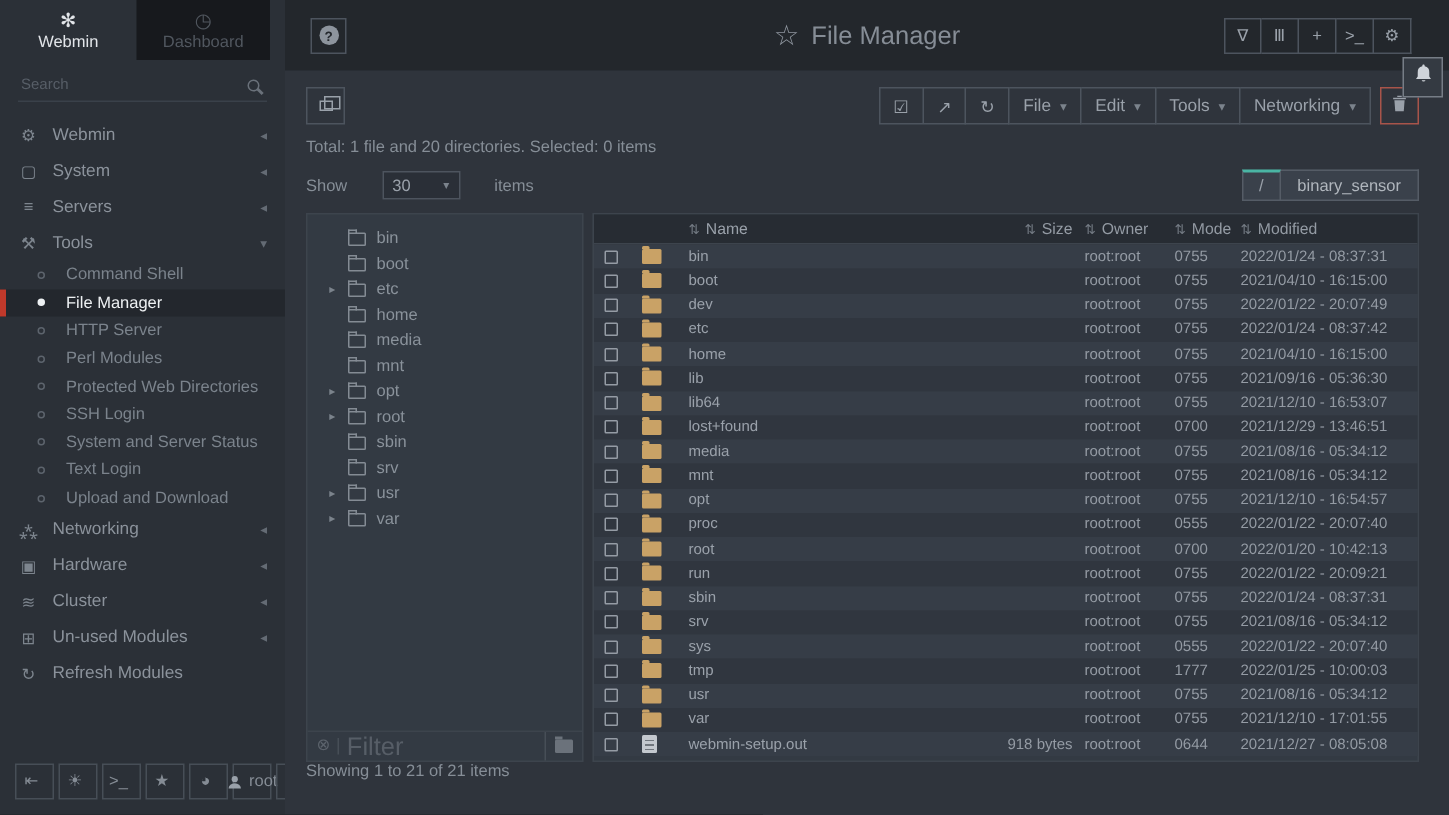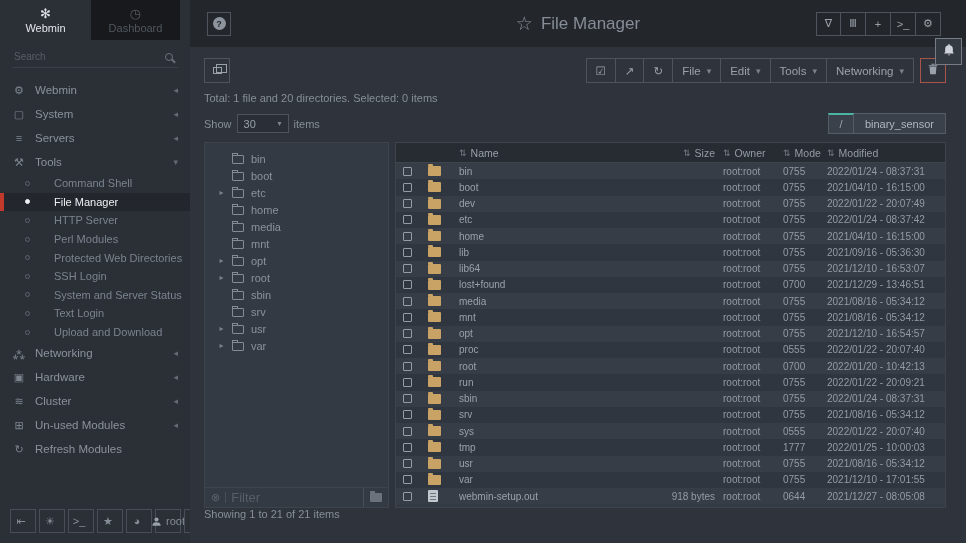--- a/index.html
+++ b/index.html
@@ -21,21 +21,21 @@
   .tab.dash{background:var(--dash);color:#51575f;width:89px}
   .search{flex:none;margin:6px 12px 4px;display:flex;align-items:center;border-bottom:1px solid #3a414a;padding:5px 2px}
   .search input{flex:1;background:transparent;border:none;outline:none;color:#c6cbd1;font-size:10px}
   .search input::placeholder{color:#575e67}
   .mag{width:8px;height:8px;border:1.5px solid #6a717a;border-radius:50%;position:relative;display:inline-block;margin-right:3px}
   .mag::after{content:"";position:absolute;width:5px;height:1.5px;background:#6a717a;transform:rotate(45deg);right:-4px;bottom:-2px}
   .menu{flex:1;padding-top:6px;overflow:hidden}
   .m-item{height:24px;display:flex;align-items:center;padding:0 12px;gap:9px;color:#8b929b;font-size:11.5px;cursor:pointer}
   .mi-icon{width:14px;text-align:center;font-size:11px;color:#7d858e}
   .mi-chev{margin-left:auto;font-size:9px;color:#646b74}
-  .s-item{height:18.6px;display:flex;align-items:center;padding-left:25px;gap:24px;color:#7b838c;font-size:11px;cursor:pointer;position:relative}
+  .s-item{height:18.6px;display:flex;align-items:center;padding-left:25px;gap:14px;color:#7b838c;font-size:11px;cursor:pointer;position:relative}
   .s-item .dot{width:5px;height:5px;border:1px solid #5d646d;border-radius:50%;flex:none}
   .s-item.active{background:#23272d;color:#eef1f3}
   .s-item.active::before{content:"";position:absolute;left:0;top:0;bottom:0;width:4px;background:var(--red)}
   .s-item.active .dot{background:#eef1f3;border-color:#eef1f3}
   .side-footer{flex:none;display:flex;gap:3px;padding:0 10px 10px;align-items:flex-end}
   .fbtn{height:24px;min-width:26px;background:transparent;border:1px solid #474e57;color:#858c95;font-size:11px;display:flex;align-items:center;justify-content:center;gap:4px;padding:0 5px;cursor:pointer}
   .fbtn .fb-icon{font-size:11px;line-height:11px;display:flex;align-items:center}
   .fbtn.accent .fb-icon{color:#e03131}
 
   
@@ -55,38 +55,38 @@
   .sq-btn{width:26px;height:25px;border:1px solid var(--btnb);background:transparent;display:flex;align-items:center;justify-content:center;cursor:pointer;color:#9aa1aa}
   .copy-i{width:9px;height:7px;border:1px solid #9aa1aa;position:relative;display:inline-block}
   .copy-i::before{content:"";position:absolute;left:2px;top:-4px;width:9px;height:7px;border:1px solid #9aa1aa}
   .tb-right{margin-left:auto;display:flex;align-items:center}
   .grp{display:flex}
   .gbtn{height:25px;border:1px solid var(--btnb);border-left:none;background:transparent;color:#9aa1aa;font-size:11.5px;display:flex;align-items:center;justify-content:center;padding:0 9px;gap:6px;cursor:pointer}
   .grp .gbtn:first-child{border-left:1px solid var(--btnb)}
   .gbtn .caret{font-size:9px;color:#7b838c}
   .trash-btn{width:26px;height:25px;margin-left:6px;border:1px solid #a8544a;background:transparent;display:flex;align-items:center;justify-content:center;cursor:pointer}
   .total-line{margin-top:9px;font-size:11px;color:#868e97}
-  .show-row{margin-top:9px;display:flex;align-items:center;gap:5px;font-size:11px;color:#868e97}
+  .show-row{margin-top:9px;display:flex;align-items:center;gap:23px;font-size:11px;color:#868e97}
   .show-select{width:52px;height:19px;border:1px solid var(--btnb);background:#2a2f37;color:#9aa1aa;display:flex;align-items:center;padding:0 6px;cursor:pointer}
   .show-select .caret{margin-left:auto;font-size:8px;color:#7b838c}
   .crumbs{margin-left:auto;display:flex}
   .crumb-root{min-width:26px;height:21px;background:#3a414b;border:1px solid #555c66;border-top:2px solid var(--teal);color:#9aa1aa;font-size:11px;display:flex;align-items:center;justify-content:center;cursor:pointer}
   .crumb-cur{height:21px;background:#3a414b;border:1px solid #555c66;border-left:none;color:#b0b6bd;font-size:11px;display:flex;align-items:center;padding:0 11px;cursor:pointer}
 
   .panels{margin-top:8px;display:flex;gap:6px;height:366px}
   .tree-panel{width:185px;flex:none;background:var(--panel);border:1px solid var(--bord);display:flex;flex-direction:column}
   .tree-list{flex:1;padding-top:7px}
   .t-item{height:17px;display:flex;align-items:center;padding:0 10px 0 13px;gap:7px;color:#8a929b;font-size:11px;cursor:pointer}
   .t-arrow{width:7px;font-size:8px;color:#7b838c;text-align:center}
   .folder-o{width:12px;height:9px;border:1px solid #848b94;border-radius:1px;position:relative;flex:none;margin-top:1px}
   .folder-o::before{content:"";position:absolute;top:-3px;left:-1px;width:4px;height:2px;border:1px solid #848b94;border-bottom:none}
   .filter-bar{flex:none;height:20px;border-top:1px solid var(--bord);display:flex;align-items:center;padding:0 6px;gap:5px}
   .fb-clear{color:#5c636c;font-size:11px;line-height:11px}
   .fb-sep{width:1px;height:11px;background:#474e57}
-  .filter-bar input{flex:1;background:transparent;border:none;outline:none;color:#aeb4bb;font-size:13px;min-width:0}
+  .filter-bar input{flex:1;background:transparent;border:none;outline:none;color:#aeb4bb;font-size:17px;min-width:0}
   .filter-bar input::placeholder{color:#575e67}
   .fb-folder-btn{flex:none;border-left:1px solid #474e57;padding-left:6px;height:100%;display:flex;align-items:center;cursor:pointer}
   .folder-g{width:12px;height:9px;background:#6b727b;border-radius:1px;position:relative}
   .folder-g::before{content:"";position:absolute;top:-2px;left:0;width:5px;height:2px;background:#6b727b}
 
   .table-panel{flex:1;background:var(--panel);border:1px solid var(--bord);display:flex;flex-direction:column;font-size:10px}
   .thead{height:20px;background:var(--thead);border-bottom:1px solid var(--bord);display:flex;align-items:center;color:#959ca5;font-size:10.5px}
   .thead .sort{font-size:9px;color:#737a83;margin-right:4px}
   .c-check{width:22px;display:flex;justify-content:center;flex:none}
   .c-icon{width:26px;flex:none;display:flex;align-items:center;padding-left:10px}

